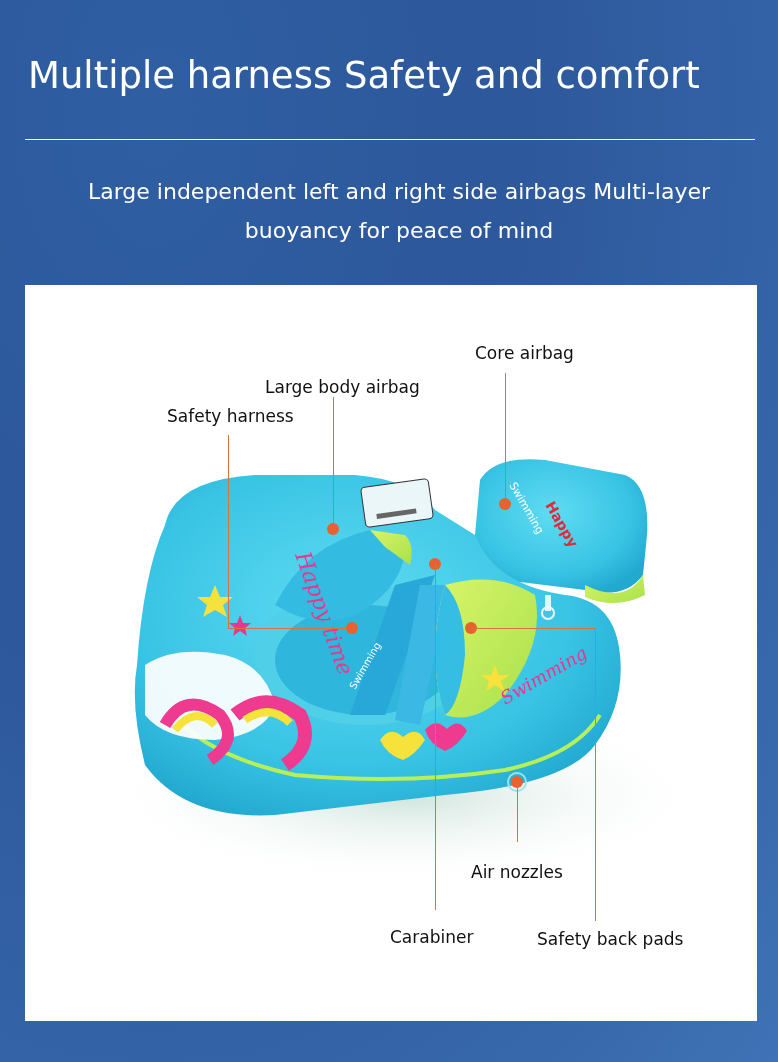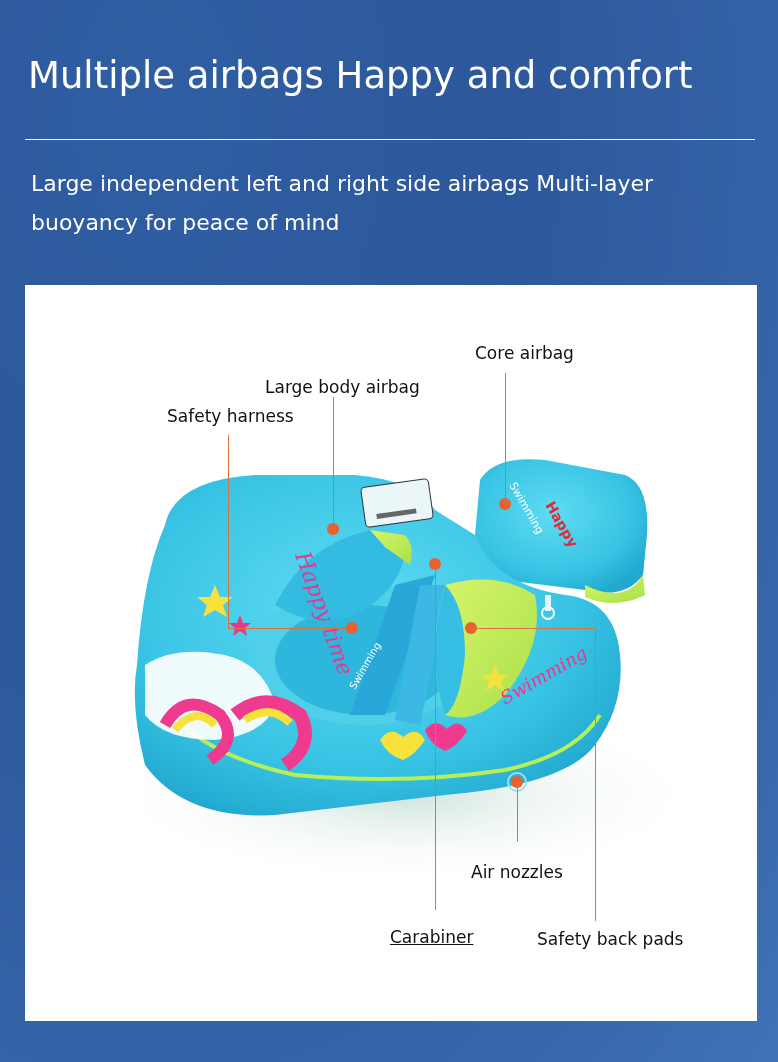--- a/index.html
+++ b/index.html
@@ -12,42 +12,42 @@
     position: absolute; left: 28px; top: 54px;
     color: #ffffff; font-size: 37px; font-weight: normal; letter-spacing: 0px;
     margin: 0; white-space: nowrap;
   }
   .divider {
     position: absolute; left: 25px; top: 139px; width: 730px; height: 1px;
     background: #f4f4f4;
   }
   .subtitle {
     position: absolute; left: 31px; top: 164px; width: 720px;
-    color: #ffffff; font-size: 22px; line-height: 39px; margin: 0;
+    color: #ffffff; font-size: 22px; line-height: 39px; margin: 8px; text-align: center;
   }
   .panel {
     position: absolute; left: 25px; top: 285px; width: 732px; height: 736px;
     background: #ffffff;
   }
   .product {
     position: absolute; left: 0; top: 0;
   }
   .label {
     position: absolute; color: #111111; font-size: 17px; white-space: nowrap;
   }
   .line { position: absolute; background: #d9733c; }
   .dot {
     position: absolute; width: 12px; height: 12px; border-radius: 50%;
     background: #e8622f; margin-left: -6px; margin-top: -6px;
   }
 </style>
 </head>
 <body>
 
-<h1 class="title">Multiple airbags Happy and comfort</h1>
+<h1 class="title">Multiple harness Safety and comfort</h1>
 <div class="divider"></div>
 <p class="subtitle">Large independent left and right side airbags Multi-layer buoyancy for peace of mind</p>
 
 <div class="panel">
 
   <svg class="product" width="732" height="736" viewBox="0 0 732 736">
     <defs>
       <radialGradient id="gBody" cx="45%" cy="40%" r="65%">
         <stop offset="0%" stop-color="#5fdcf2"></stop>
         <stop offset="70%" stop-color="#38c3e4"></stop>
@@ -129,15 +129,15 @@
   <div class="line" style="left:446px; top:343px; width:125px; height:1px;"></div>
   <div class="line" style="left:570px; top:343px; width:1px; height:293px;"></div>
 
   <div class="dot" style="left:492px; top:497px;"></div>
   <div class="line" style="left:492px; top:497px; width:1px; height:60px;"></div>
 
   <span class="label" style="left:434px; top:58px;margin-left:16px;">Core airbag</span>
   <span class="label" style="left:240px; top:92px;">Large body airbag</span>
   <span class="label" style="left:142px; top:121px;">Safety harness</span>
   <span class="label" style="left:446px; top:577px;">Air nozzles</span>
-  <span class="label" style="left:365px; top:642px;text-decoration:underline;">Carabiner</span>
+  <span class="label" style="left:365px; top:642px;">Carabiner</span>
   <span class="label" style="left:512px; top:644px;text-align:right;">Safety back pads</span>
 </div>
 
 </body></html>

